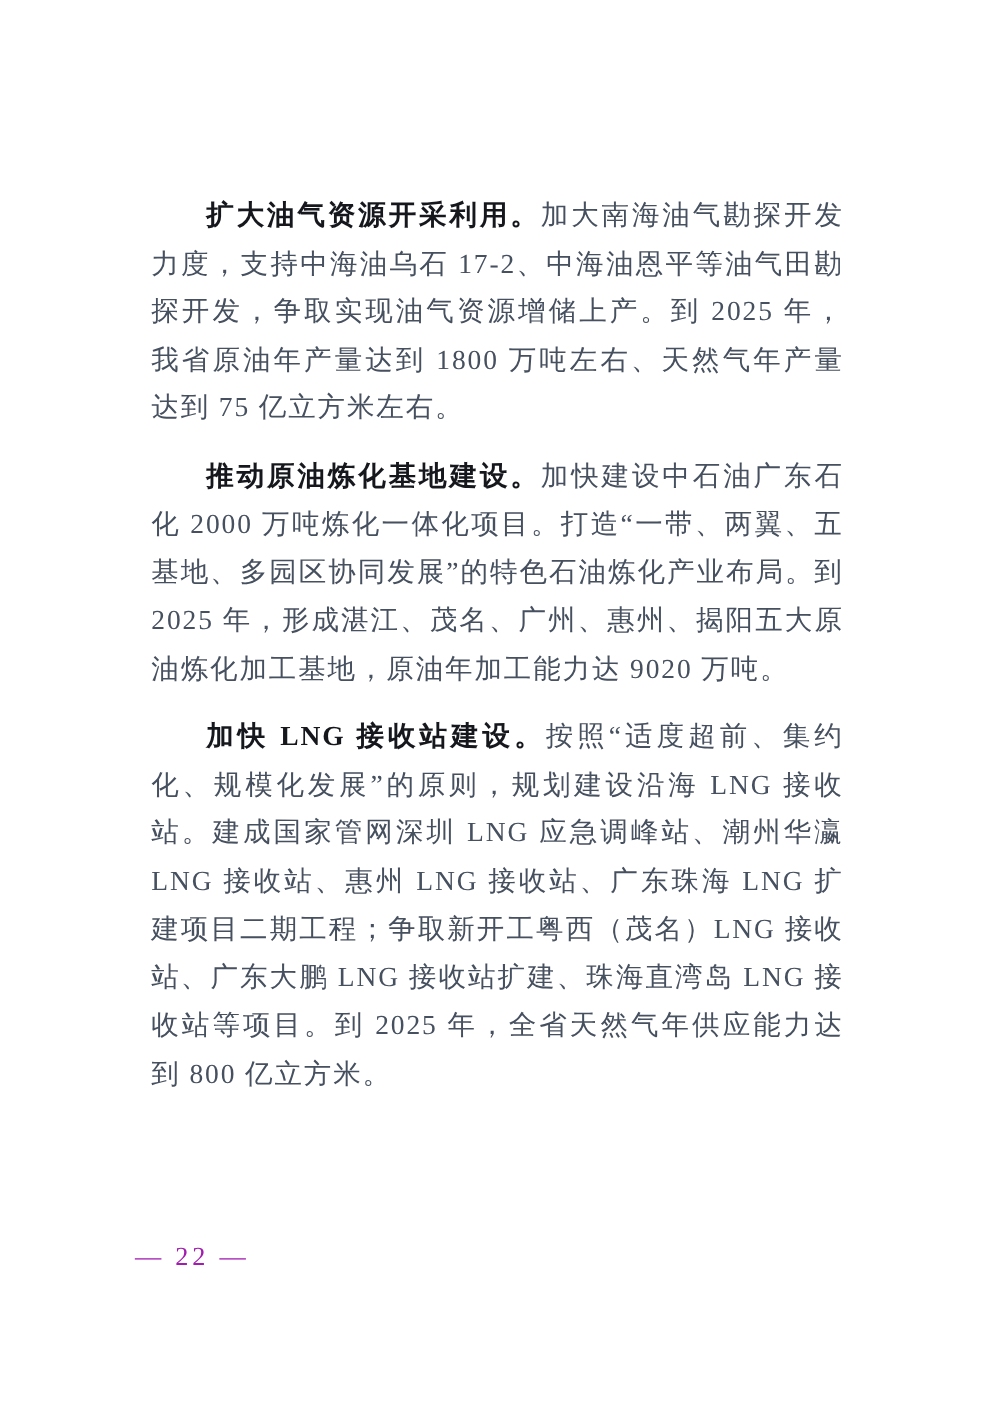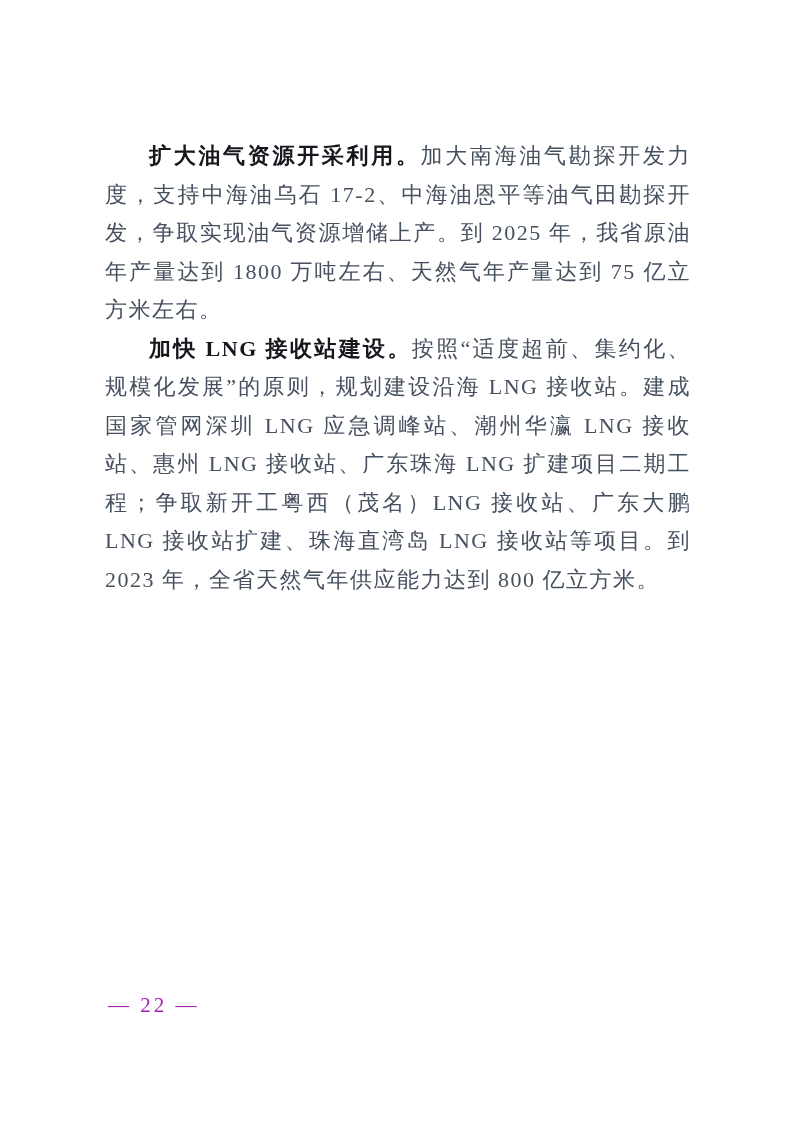--- a/index.html
+++ b/index.html
@@ -15,21 +15,21 @@
     overflow: hidden;
     font-family: "Liberation Serif", "DejaVu Serif", serif;
   }
   .content {
     position: absolute;
     left: 105px;
     top: 137px;
     width: 586px;
   }
   .para {
-    margin: 0;
+    margin: 16px;
     padding: 0;
     font-size: 22px;
     line-height: 38.5px;
     text-align: justify;
     text-justify: inter-ideograph;
     text-indent: 2em;
     letter-spacing: 1.5px;
     color: #46505f;
     word-break: break-word;
   }
@@ -48,20 +48,21 @@
   }
 </style>
 </head>
 <body>
 
 <div class="page">
   <div class="content">
 
     <p class="para"><span class="lead">扩大油气资源开采利用。</span><span class="body-text">加大南海油气勘探开发力度，支持中海油乌石 17-2、中海油恩平等油气田勘探开发，争取实现油气资源增储上产。到 2025 年，我省原油年产量达到 1800 万吨左右、天然气年产量达到 75 亿立方米左右。</span></p>
 
+    <p class="para"><span class="lead">推动原油炼化基地建设。</span><span class="body-text">加快建设中石油广东石化 2000 万吨炼化一体化项目。打造“一带、两翼、五基地、多园区协同发展”的特色石油炼化产业布局。到 2025 年，形成湛江、茂名、广州、惠州、揭阳五大原油炼化加工基地，原油年加工能力达 9020 万吨。</span></p>
 
-    <p class="para"><span class="lead">加快 LNG 接收站建设。</span><span class="body-text">按照“适度超前、集约化、规模化发展”的原则，规划建设沿海 LNG 接收站。建成国家管网深圳 LNG 应急调峰站、潮州华瀛 LNG 接收站、惠州 LNG 接收站、广东珠海 LNG 扩建项目二期工程；争取新开工粤西（茂名）LNG 接收站、广东大鹏 LNG 接收站扩建、珠海直湾岛 LNG 接收站等项目。到 2023 年，全省天然气年供应能力达到 800 亿立方米。</span></p>
+    <p class="para"><span class="lead">加快 LNG 接收站建设。</span><span class="body-text">按照“适度超前、集约化、规模化发展”的原则，规划建设沿海 LNG 接收站。建成国家管网深圳 LNG 应急调峰站、潮州华瀛 LNG 接收站、惠州 LNG 接收站、广东珠海 LNG 扩建项目二期工程；争取新开工粤西（茂名）LNG 接收站、广东大鹏 LNG 接收站扩建、珠海直湾岛 LNG 接收站等项目。到 2025 年，全省天然气年供应能力达到 800 亿立方米。</span></p>
 
 
   </div>
 
   <div class="page-num">— 22 —</div>
 </div>
 
 </body></html>

